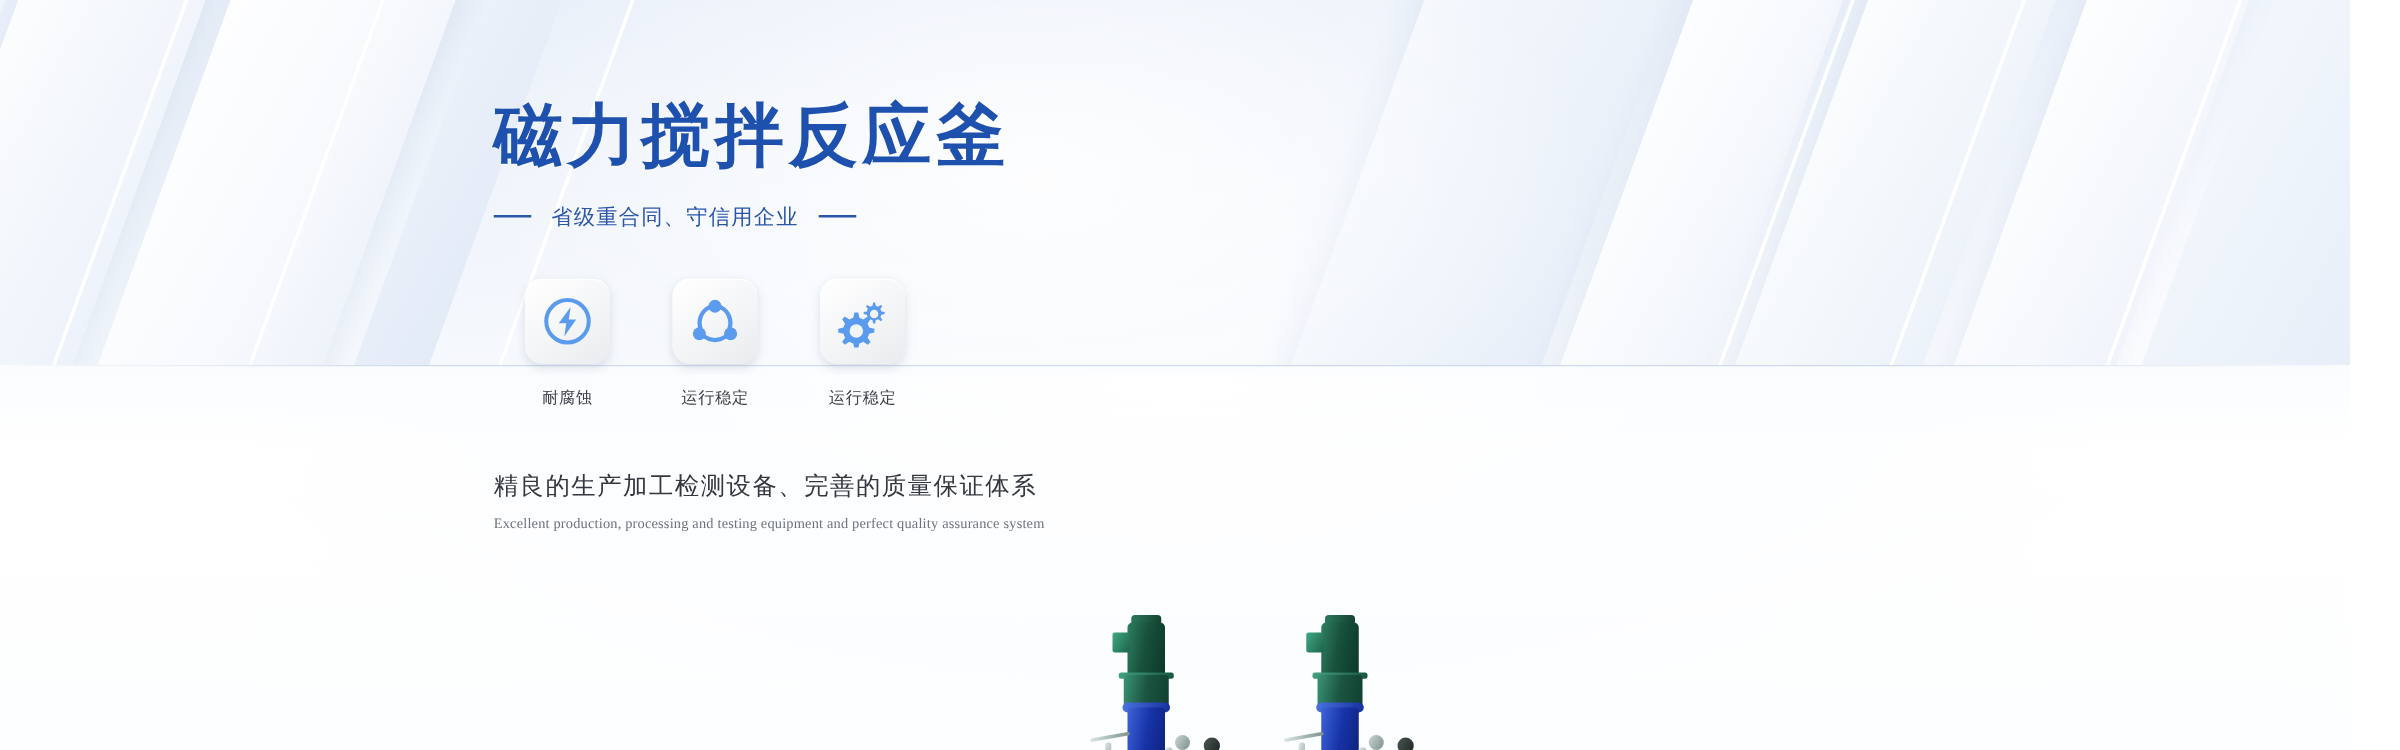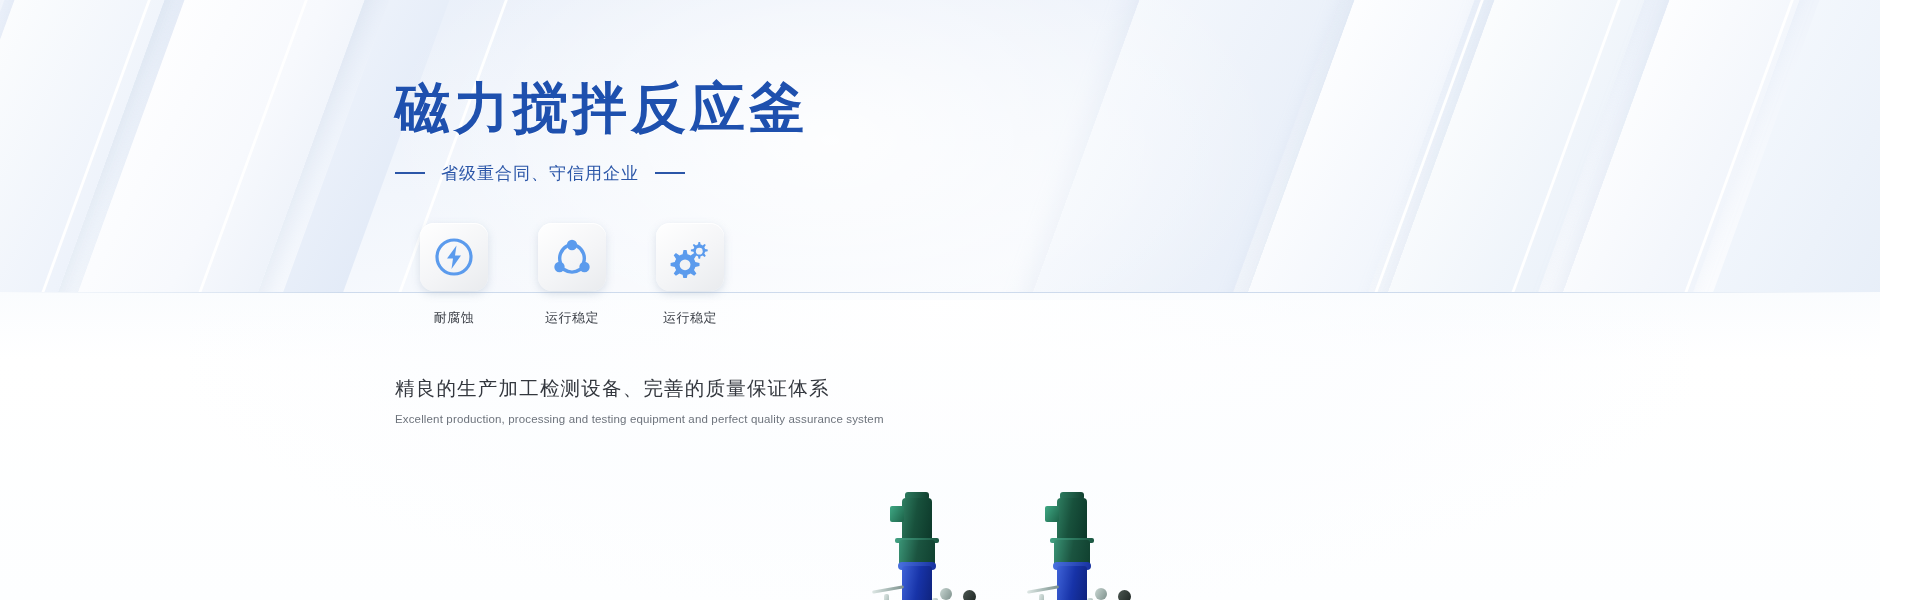--- a/index.html
+++ b/index.html
@@ -154,20 +154,21 @@
     color: #33373e;
     letter-spacing: 1.2px;
     white-space: nowrap;
   }
   .tagline-en {
     margin-top: 11px;
     font-size: 11.5px;
     color: #6d737c;
     letter-spacing: .15px;
     white-space: nowrap;
+    font-family: Liberation Serif, serif;
   }
 
   
   .equipment {
     position: absolute;
     left: 840px;
     top: 60px;
     width: 360px;
     height: 420px;
   }

